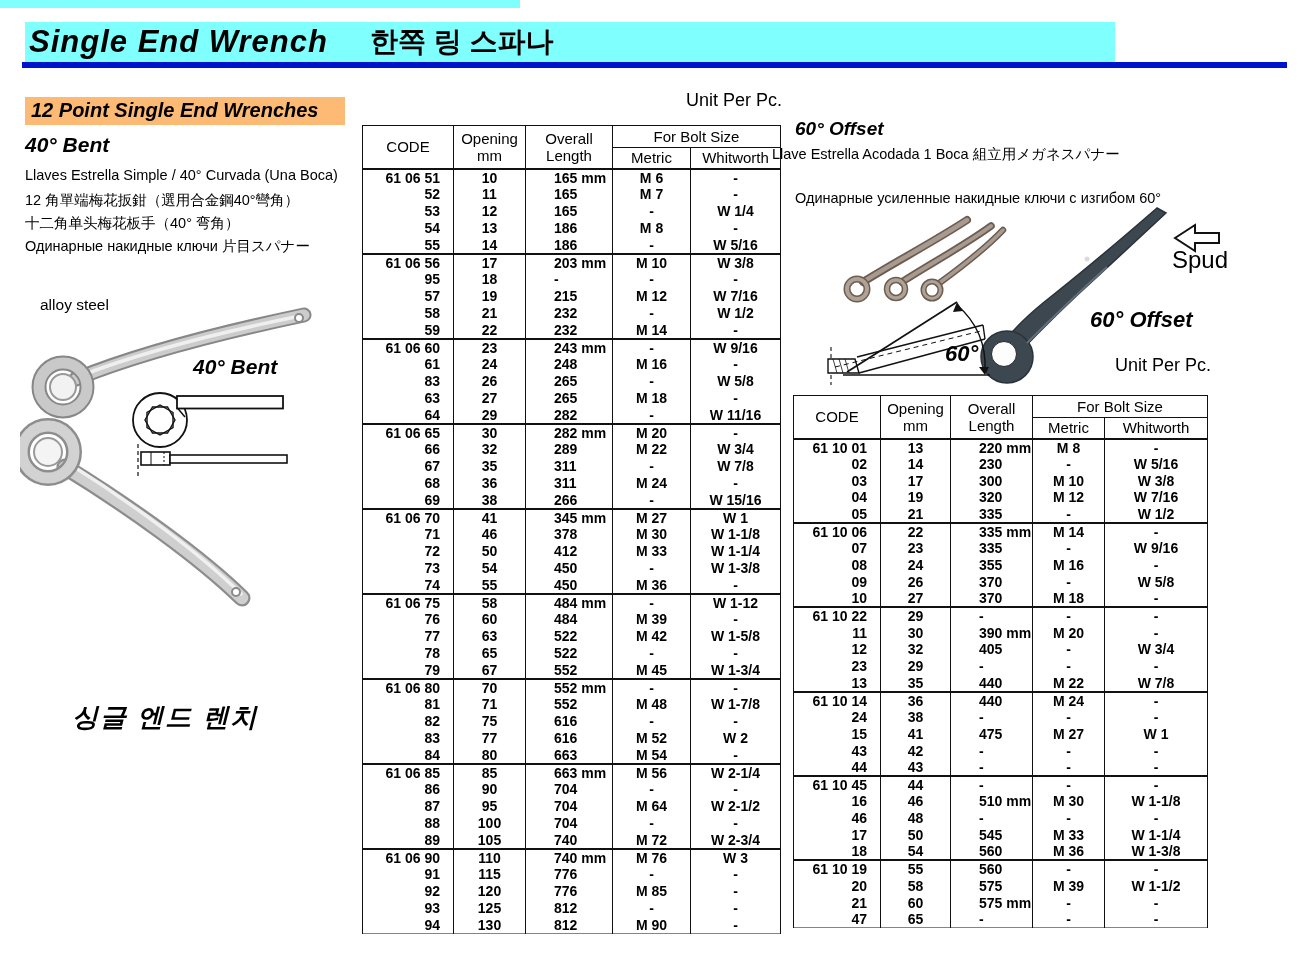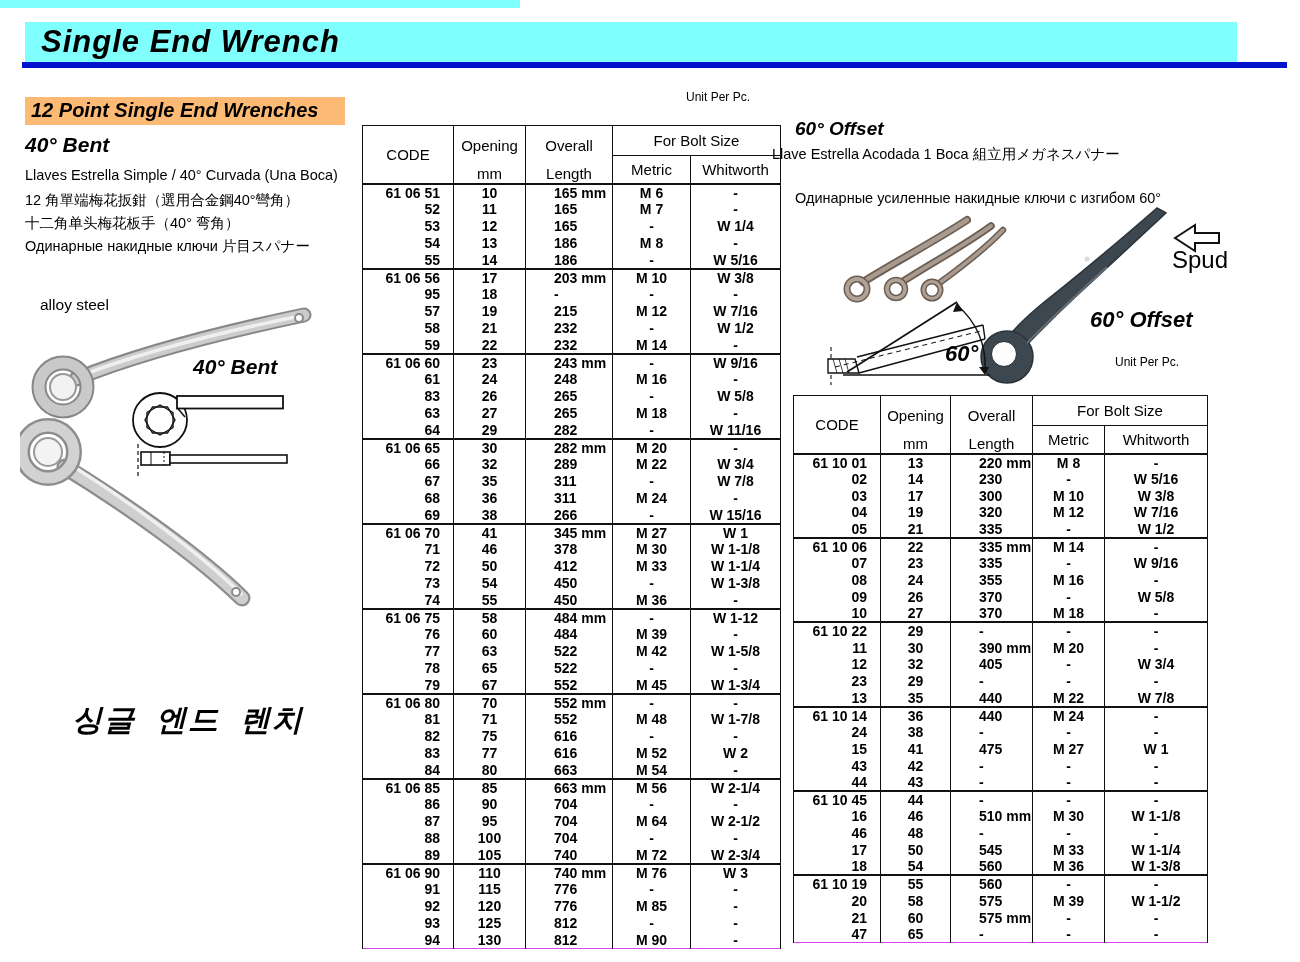--- a/index.html
+++ b/index.html
@@ -2,22 +2,22 @@
 <html><head>
 <meta charset="utf-8">
 <style>
   html,body{margin:0;padding:0;background:#fff;}
   .page{position:relative;width:1300px;height:962px;background:#ffffff;
         font-family:"Liberation Sans",sans-serif;color:#000;overflow:hidden;}
   .abs{position:absolute;}
 
   
   .top-stripe{left:0;top:11;width:520px;height:8px;background:#80ffff;}
-  .banner{left:25px;top:22px;width:1212px;height:40px;background:#80ffff;
-          display:flex;align-items:center;padding-left:16px;box-sizing:border-box;}
+  .banner{left:25px;top:22px;width:1090px;height:40px;background:#80ffff;
+          display:flex;align-items:center;padding-left:4px;box-sizing:border-box;}
   .banner .t-en{font-size:31px;font-weight:bold;font-style:italic;letter-spacing:1px;}
   .banner .t-ko{font-size:28px;font-weight:bold;margin-left:42px;}
   .blue-line{left:22px;top:62px;width:1265px;height:6px;background:#0013cc;}
 
   
   .green-h{background:#fdba74;font-weight:bold;font-style:italic;
            padding:2px 10px 3px 6px;white-space:nowrap;box-sizing:border-box;}
   .sub-h{font-weight:bold;font-style:italic;}
   .desc{font-size:14.5px;white-space:nowrap;}
 
@@ -29,33 +29,34 @@
   .spec td{border-left:1.6px solid #111;border-right:1.6px solid #111;
            border-top:none;border-bottom:none;padding:0;font-weight:bold;
            overflow:hidden;white-space:nowrap;}
   .spec tbody tr.gstart td{border-top:2px solid #111;}
   .t-left tbody tr{height:17px;} .t-right tbody tr{height:16.8px;}
   .spec td:nth-child(1){text-align:right;padding-right:13px;}
   .spec td:nth-child(2){text-align:center;}
   .spec td:nth-child(3){text-align:left;padding-left:28px;}
   .spec td:nth-child(4){text-align:center;}
   .spec td:nth-child(5){text-align:center;}
-  .two-line{line-height:1.15;margin-top:11px;}
-
-  .unit{font-size:12px;}
+  .two-line{line-height:1.15;}
+
+  .unit{font-size:18px;}
   .big-label{font-weight:bold;font-style:italic;}
 </style>
 </head>
 <body>
 
 <div class="page">
 
   <div class="abs top-stripe"></div>
   <div class="abs banner">
     <span class="t-en">Single End Wrench</span>
+    <span class="t-ko">한쪽 링 스파나</span>
   </div>
   <div class="abs blue-line"></div>
 
   <div class="abs green-h" style="left:25px;top:97px;font-size:20px;min-width:320px;">12 Point Single End Wrenches</div>
   <div class="abs sub-h" style="left:25px;top:133px;font-size:21px;">40° Bent</div>
 
   <div class="abs desc" style="left:25px;top:167px;">Llaves Estrella Simple / 40° Curvada (Una Boca)</div>
   <div class="abs desc" style="left:25px;top:191px;">12 角單端梅花扳鉗（選用合金鋼40°彎角）</div>
   <div class="abs desc" style="left:25px;top:214px;">十二角单头梅花板手（40° 弯角）</div>
   <div class="abs desc" style="left:25px;top:237px;">Одинарные накидные ключи  片目スパナー</div>
@@ -97,21 +98,21 @@
       <path d="M48,158 C112,198 182,250 221,289" stroke="#f0f0f0" stroke-width="3.5" fill="none" stroke-linecap="round"></path>
       <circle cx="28" cy="147" r="26" fill="none" stroke="#8d8d8d" stroke-width="16"></circle>
       <circle cx="28" cy="147" r="26" fill="none" stroke="#d2d2d2" stroke-width="11"></circle>
       <circle cx="28" cy="147" r="14" fill="#f4f4f4" stroke="#9a9a9a" stroke-width="2"></circle>
       <circle cx="216" cy="287" r="4" fill="#fff" stroke="#8a8a8a" stroke-width="2"></circle>
     </g>
   </svg>
 
   <div class="abs big-label" style="left:193px;top:355px;font-size:21px;">40° Bent</div>
 
-  <div class="abs big-label" style="left:72px;top:700px;font-size:30px;letter-spacing:2px;font-family:Liberation Mono, monospace;">싱글 엔드 렌치</div>
+  <div class="abs big-label" style="left:72px;top:700px;font-size:26px;letter-spacing:2px;">싱글 엔드 렌치</div>
 
   <div class="abs unit" style="left:686px;top:90px;">Unit Per Pc.</div>
 
   <table class="spec t-left" style="left:362px;top:125px;width:418px;">
     <colgroup>
         <col style="width:91px">
         <col style="width:72px">
         <col style="width:87px">
         <col style="width:78px">
         <col style="width:90px">

